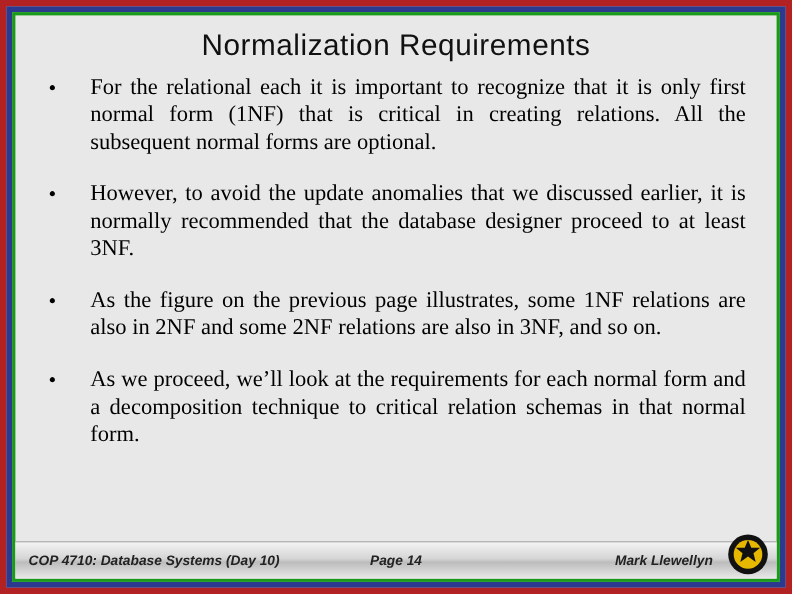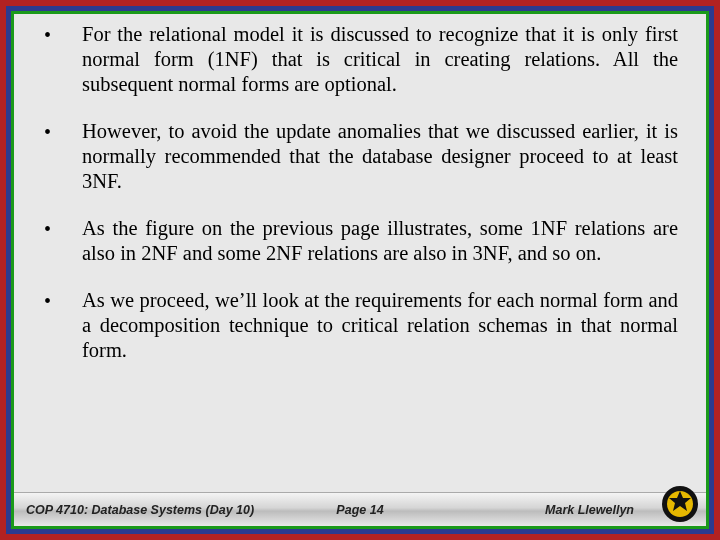--- a/index.html
+++ b/index.html
@@ -83,43 +83,44 @@
     padding: 0 12px;
     font-family: Arial, Helvetica, sans-serif;
     font-size: 12.5px;
     font-weight: bold;
     font-style: italic;
     color: #222;
     position: relative;
   }
   .footer .left  { flex: 0 0 auto; }
   .footer .center{ position:absolute; left:50%; transform:translateX(-50%); }
-  .footer .right { margin-left: auto; margin-right: 60px; }
+  .footer .right { margin-left: auto; margin-right: 46px; }
   .logo {
     position: absolute;
     right: 6px;
     bottom: 2px;
     width: 40px;
     height: 40px;
   }
   .logo svg { width: 40px; height: 40px; }
 </style>
 </head>
 <body>
 
 <div class="outer-frame">
   <div class="mid-frame">
     <div class="inner-frame">
 
       <div class="content">
+        <div class="title">Normalization Requirements</div>
 
         <ul class="bullets">
           <li>
             <span class="dot">•</span>
-            <span class="txt">For the relational model it is discussed to recognize that it is only first normal form (1NF) that is critical in creating relations.  All the subsequent normal forms are optional.</span>
+            <span class="txt">For the relational each it is important to recognize that it is only first normal form (1NF) that is critical in creating relations.  All the subsequent normal forms are optional.</span>
           </li>
           <li>
             <span class="dot">•</span>
             <span class="txt">However, to avoid the update anomalies that we discussed earlier, it is normally recommended that the database designer proceed to at least 3NF.</span>
           </li>
           <li>
             <span class="dot">•</span>
             <span class="txt">As the figure on the previous page illustrates, some 1NF relations are also in 2NF and some 2NF relations are also in 3NF, and so on.</span>
           </li>
           <li>

